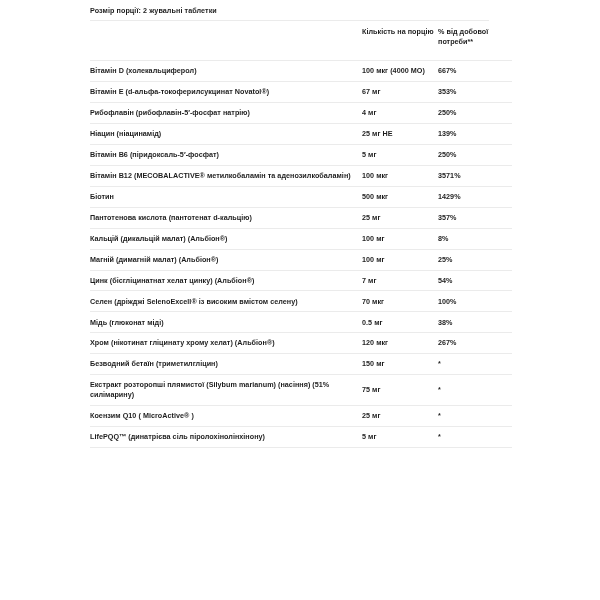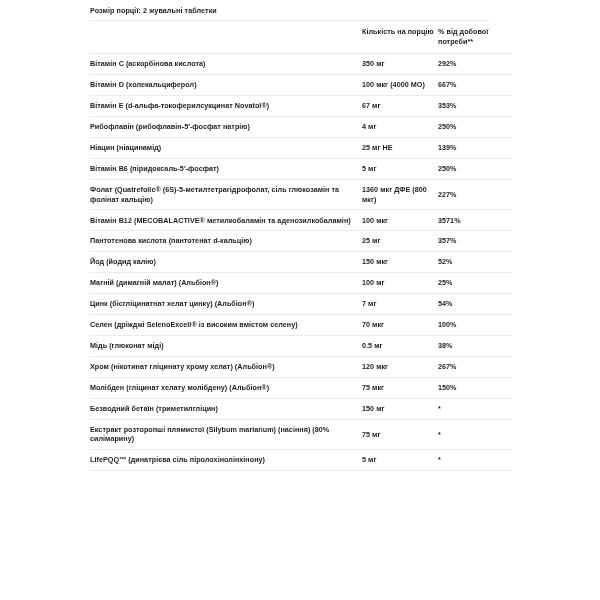--- a/index.html
+++ b/index.html
@@ -46,21 +46,21 @@
     text-align: left;
     vertical-align: middle;
     line-height: 1.34;
     padding: 5.2px 4px 5.1px 0;
     border-bottom: 1px solid #ebebeb;
     letter-spacing: 0.005em;
   }
   table.facts thead th {
     vertical-align: top;
     padding-top: 6px;
-    padding-bottom: 7px;
+    padding-bottom: 14px;
   }
   table.facts thead th.blank { border-bottom: 1px solid #ebebeb; }
   td.amount, th.amount { padding-right: 2px; }
   td.dv, th.dv { padding-right: 0; }
 </style>
 </head>
 <body>
 
 <div id="sheet">
 
@@ -74,25 +74,20 @@
     </colgroup>
     <thead>
       <tr>
         <th class="blank"></th>
         <th class="amount">Кількість на порцію</th>
         <th class="dv">% від добової потреби**</th>
       </tr>
     </thead>
     <tbody id="facts-body">
         <tr>
-          <td class="name">Вітамін C (аскорбінова кислота)</td>
-          <td class="amount">350 мг</td>
-          <td class="dv">292%</td>
-        </tr>
-        <tr>
           <td class="name">Вітамін D (холекальциферол)</td>
           <td class="amount">100 мкг (4000 МО)</td>
           <td class="dv">667%</td>
         </tr>
         <tr>
           <td class="name">Вітамін Е (d-альфа-токоферилсукцинат Novatol®)</td>
           <td class="amount">67 мг</td>
           <td class="dv">353%</td>
         </tr>
         <tr>
@@ -104,38 +99,38 @@
           <td class="name">Ніацин (ніацинамід)</td>
           <td class="amount">25 мг НЕ</td>
           <td class="dv">139%</td>
         </tr>
         <tr>
           <td class="name">Вітамін B6 (піридоксаль-5′-фосфат)</td>
           <td class="amount">5 мг</td>
           <td class="dv">250%</td>
         </tr>
         <tr>
-          <td class="name">Фолат (Quatrefolic® (6S)-5-метилтетрагідрофолат, сіль глюкозамін та фолінат кальцію)</td>
-          <td class="amount">1360 мкг ДФЕ (800 мкг)</td>
-          <td class="dv">227%</td>
-        </tr>
-        <tr>
           <td class="name">Вітамін B12 (MECOBALACTIVE® метилкобаламін та аденозилкобаламін)</td>
           <td class="amount">100 мкг</td>
           <td class="dv">3571%</td>
+        </tr>
+        <tr>
+          <td class="name">Біотин</td>
+          <td class="amount">500 мкг</td>
+          <td class="dv">1429%</td>
         </tr>
         <tr>
           <td class="name">Пантотенова кислота (пантотенат d-кальцію)</td>
           <td class="amount">25 мг</td>
           <td class="dv">357%</td>
         </tr>
         <tr>
-          <td class="name">Йод (йодид калію)</td>
-          <td class="amount">150 мкг</td>
-          <td class="dv">52%</td>
+          <td class="name">Кальцій (дикальцій малат) (Альбіон®)</td>
+          <td class="amount">100 мг</td>
+          <td class="dv">8%</td>
         </tr>
         <tr>
           <td class="name">Магній (димагній малат) (Альбіон®)</td>
           <td class="amount">100 мг</td>
           <td class="dv">25%</td>
         </tr>
         <tr>
           <td class="name">Цинк (бісгліцинатнат хелат цинку) (Альбіон®)</td>
           <td class="amount">7 мг</td>
           <td class="dv">54%</td>
@@ -149,32 +144,32 @@
           <td class="name">Мідь (глюконат міді)</td>
           <td class="amount">0.5 мг</td>
           <td class="dv">38%</td>
         </tr>
         <tr>
           <td class="name">Хром (нікотинат гліцинату хрому хелат) (Альбіон®)</td>
           <td class="amount">120 мкг</td>
           <td class="dv">267%</td>
         </tr>
         <tr>
-          <td class="name">Молібден (гліцинат хелату молібдену) (Альбіон®)</td>
-          <td class="amount">75 мкг</td>
-          <td class="dv">150%</td>
-        </tr>
-        <tr>
           <td class="name">Безводний бетаїн (триметилгліцин)</td>
           <td class="amount">150 мг</td>
           <td class="dv">*</td>
         </tr>
         <tr>
-          <td class="name">Екстракт розторопші плямистої (Silybum marianum) (насіння) (80% силімарину)</td>
+          <td class="name">Екстракт розторопші плямистої (Silybum marianum) (насіння) (51% силімарину)</td>
           <td class="amount">75 мг</td>
+          <td class="dv">*</td>
+        </tr>
+        <tr>
+          <td class="name">Коензим Q10 ( MicroActive® )</td>
+          <td class="amount">25 мг</td>
           <td class="dv">*</td>
         </tr>
         <tr>
           <td class="name">LifePQQ™ (динатрієва сіль піролохінолінхінону)</td>
           <td class="amount">5 мг</td>
           <td class="dv">*</td>
         </tr>
       </tbody>
   </table>
 

